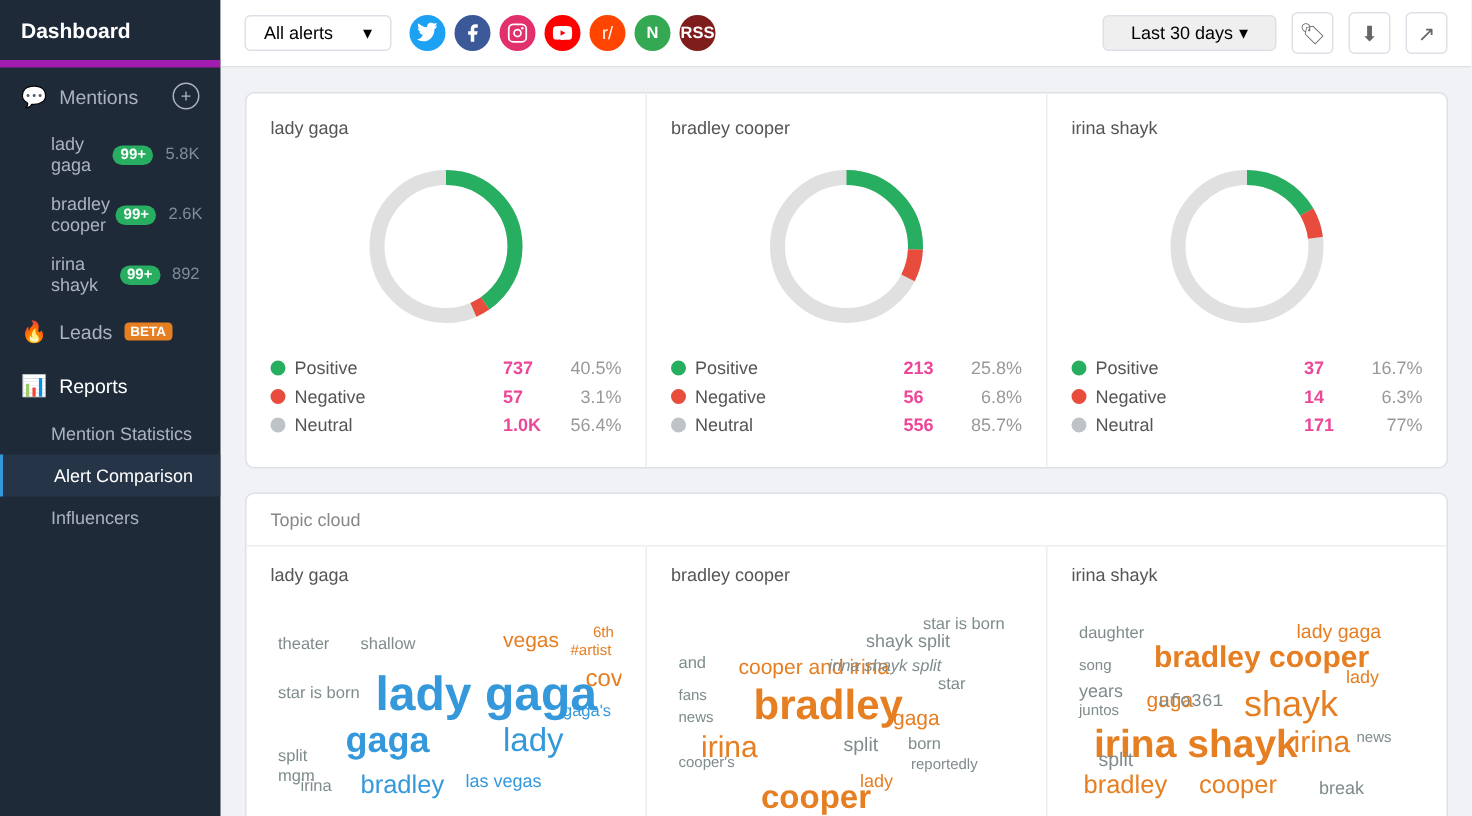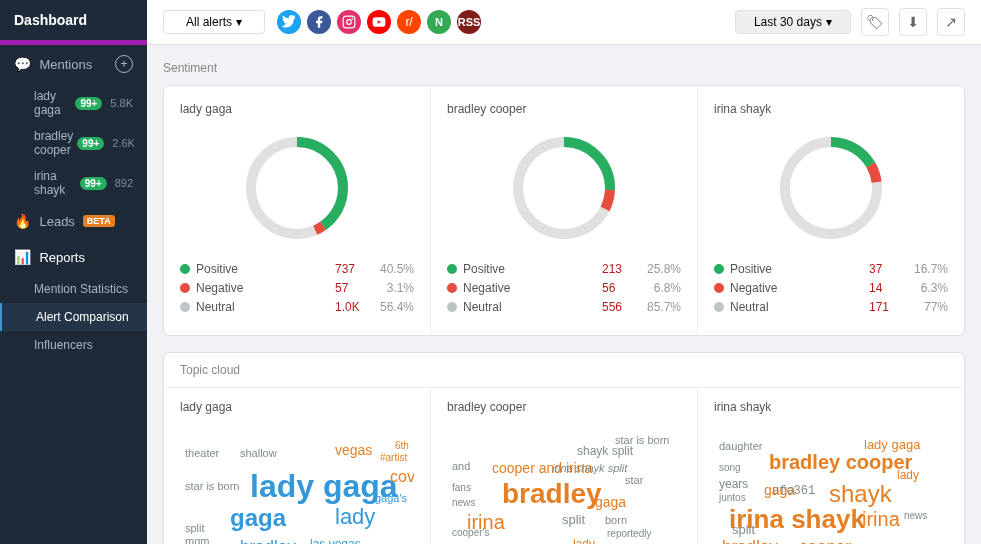--- a/index.html
+++ b/index.html
@@ -96,22 +96,22 @@
       border-bottom: 1px solid #dde1e7;
       display: flex;
       align-items: center;
       padding: 8px 16px;
       gap: 12px;
       flex-shrink: 0;
     }
     .filter-btn {
       display: flex;
       align-items: center;
-      gap: 4px;
-      padding: 4px 22px;
+      gap: 20px;
+      padding: 4px 12px;
       border: 1px solid #dde1e7;
       border-radius: 4px;
       font-size: 12px;
       cursor: pointer;
       background: #fff;
     }
     .social-icons {
       display: flex;
       align-items: center;
       gap: 6px;
@@ -213,21 +213,21 @@
     }
     .stat-dot {
       width: 10px; height: 10px;
       border-radius: 50%;
       flex-shrink: 0;
     }
     .dot-green { background: #27ae60; border: 2px solid #27ae60; }
     .dot-red { background: #e74c3c; border: 2px solid #e74c3c; }
     .dot-gray { background: #bdc3c7; border: 2px solid #bdc3c7; width: 10px; height: 10px; border-radius: 50%; }
     .stat-label { color: #555; flex: 1; }
-    .stat-value { color: #b91c1c; font-weight: 400; min-width: 35px; }
+    .stat-value { color: #ec4899; font-weight: 700; min-width: 35px; }
     .stat-pct { color: #999; min-width: 38px; text-align: right; }
 
     
     .topic-section {
       background: #fff;
       border-radius: 6px;
       border: 1px solid #dde1e7;
       overflow: hidden;
     }
     .topic-header {
@@ -358,21 +358,20 @@
         <span>▾</span>
       </button>
       <div class="topbar-icon-btn">🏷</div>
       <div class="topbar-icon-btn">⬇</div>
       <div class="topbar-icon-btn">↗</div>
     </div>
   </div>
 
   <div id="content">
 
-    <div class="section-title">Sentiment</div>
 
     <div class="cards-row">
 
       <div class="sentiment-card">
         <div class="card-name">lady gaga</div>
         <div class="donut-container">
           <div class="donut-wrap">
             <svg viewBox="0 0 120 120">
 
               <circle cx="60" cy="60" r="46" fill="none" stroke="#e0e0e0" stroke-width="10"></circle>

